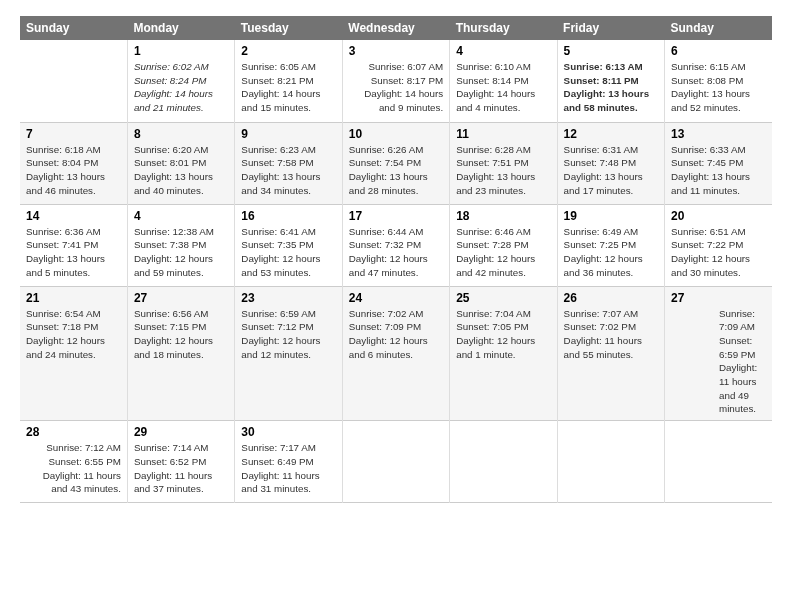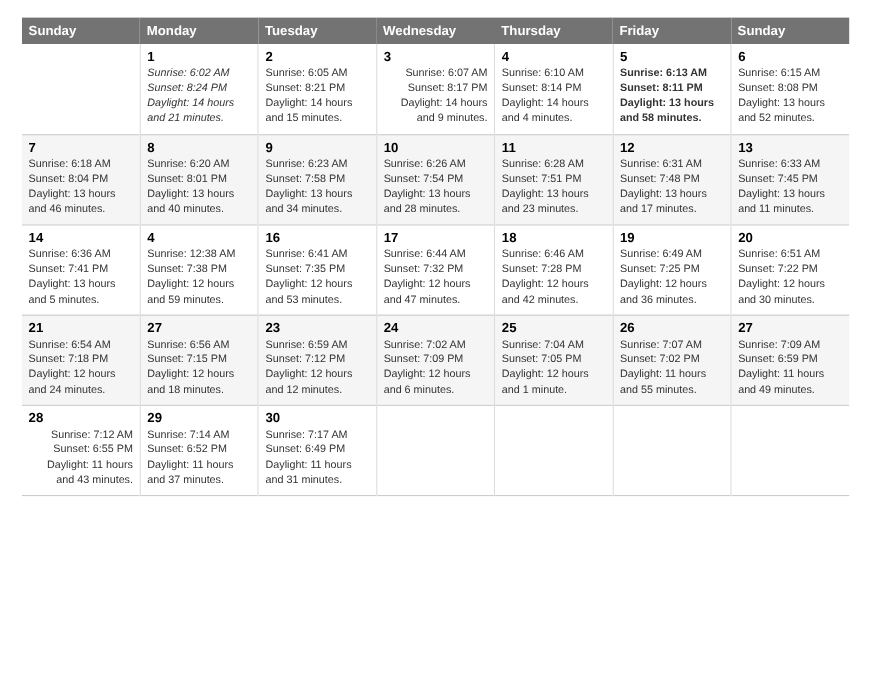--- a/index.html
+++ b/index.html
@@ -310,21 +310,21 @@
           </td>
           <td>
             <span class="day-num">26</span>
             <div class="day-info" style="white-space: pre-line;">Sunrise: 7:07 AM
 Sunset: 7:02 PM
 Daylight: 11 hours
 and 55 minutes.</div>
           </td>
           <td>
             <span class="day-num">27</span>
-            <div class="day-info" style="white-space: pre-line;">Sunrise: 7:09 AM
+            <div class="day-info" style="white-space: pre-line; margin-left: 48px;">Sunrise: 7:09 AM
 Sunset: 6:59 PM
 Daylight: 11 hours
 and 49 minutes.</div>
           </td>
         </tr>
         <tr class="week-row">
           <td>
             <span class="day-num">28</span>
             <div class="day-info" style="white-space: pre-line; text-align: right;">Sunrise: 7:12 AM
 Sunset: 6:55 PM

